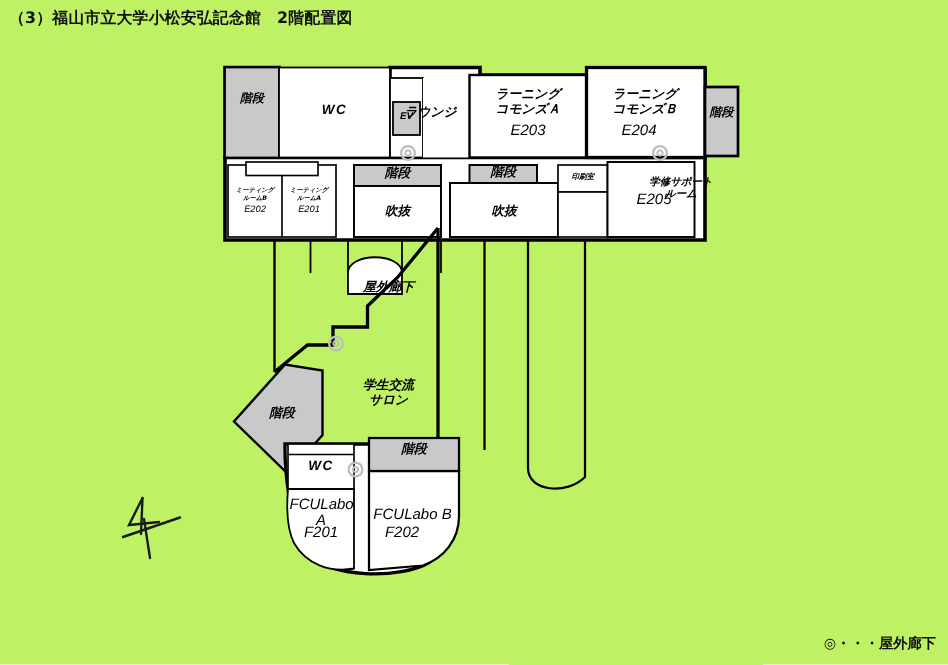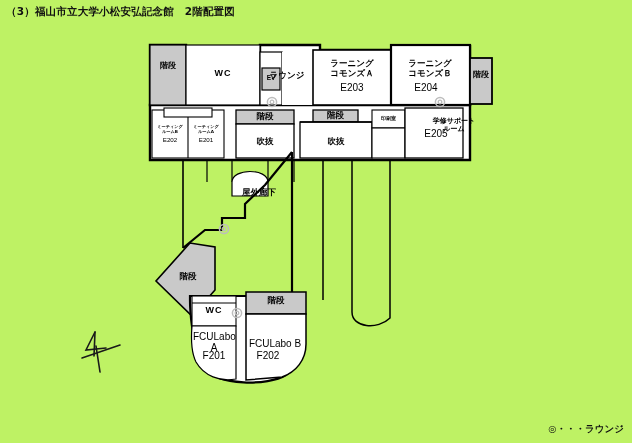--- a/index.html
+++ b/index.html
@@ -43,20 +43,21 @@
     width: 632px;
     height: 443px;
   }
   .lbl {
     position: absolute;
     text-align: center;
     color: #000000;
     line-height: 1.12;
     white-space: pre-line;
     pointer-events: none;
+    font-style: italic;
   }
   .lbl.k {          
     font-size: 8px;
     font-weight: bold;
   }
   .lbl.kb {         
     font-size: 8.5px;
     font-weight: bold;
   }
   .lbl.tiny {
@@ -241,22 +242,24 @@
   <div class="lbl kb" style="left:237px; top:137px; width:56px;">吹抜</div>
   <div class="lbl kb" style="left:314px; top:111px; width:43px;">階段</div>
   <div class="lbl kb" style="left:302px; top:137px; width:68px;">吹抜</div>
   <div class="lbl tiny" style="left:373px; top:115px; width:31px; font-size:5px;">印刷室</div>
   <div class="lbl k" style="left:426px; top:118px; width:56px; font-size:7px;">学修サポート
 ルーム</div>
   <div class="lbl lat" style="left:406px; top:128px; width:60px;">E205</div>
 
   <div class="lbl kb" style="left:228px; top:188px; width:62px;">屋外廊下</div>
   <div class="lbl kb" style="left:170px; top:272px; width:36px;">階段</div>
+  <div class="lbl kb" style="left:228px; top:253px; width:62px;">学生交流
+サロン</div>
   <div class="lbl kb" style="left:250px; top:296px; width:52px;">階段</div>
   <div class="lbl wc" style="left:194px; top:305px; width:40px;">WC</div>
   <div class="lbl lat" style="left:193px; top:331px; width:42px;">FCULabo
 A</div>
   <div class="lbl lat" style="left:193px; top:350px; width:42px;">F201</div>
   <div class="lbl lat" style="left:246px; top:338px; width:58px;">FCULabo B</div>
   <div class="lbl lat" style="left:246px; top:350px; width:44px;">F202</div>
 
-  <div id="legend">◎・・・ラウンジ</div>
+  <div id="legend">◎・・・屋外廊下</div>
 </div>
 
 </body></html>

